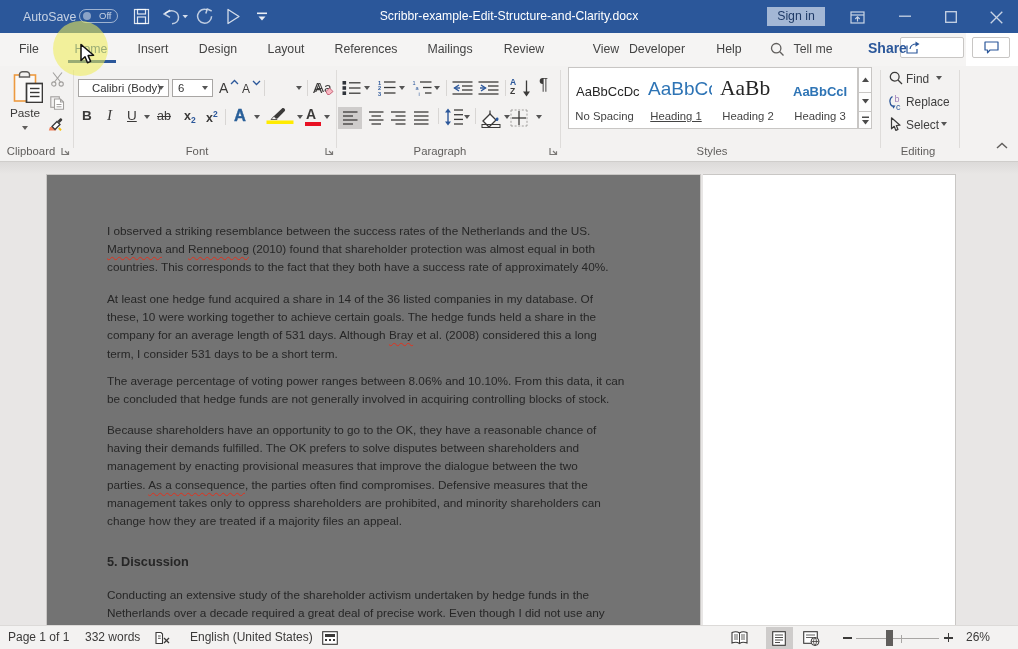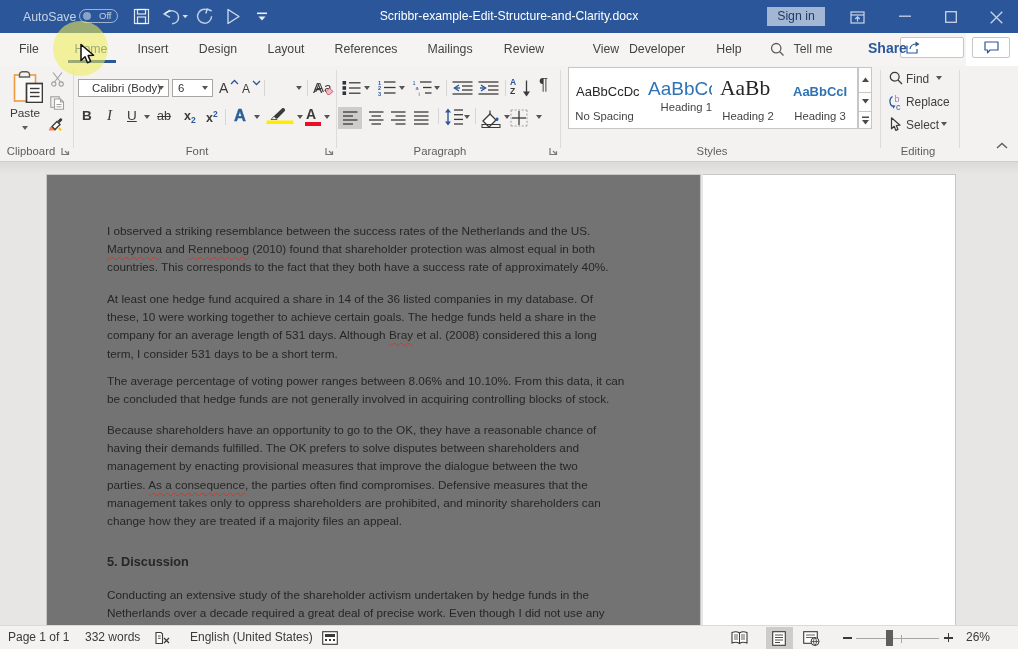--- a/index.html
+++ b/index.html
@@ -385,21 +385,21 @@
     </svg>
   </div>
   <div id="stylesgrp">
     <div class="abs" style="left:568px;top:1px;width:290px;height:62px;background:#fff;border:1px solid #c8c6c4;box-sizing:border-box;"></div>
     <div class="abs" style="left:569px;top:3px;width:71px;height:58px;overflow:hidden;">
       <div class="abs" style="left:7px;top:15px;font-size:13px;color:#262626;white-space:nowrap;">AaBbCcDc</div>
       <div class="abs" style="left:0;top:41px;width:71px;text-align:center;font-size:11.3px;color:#444;">No Spacing</div>
     </div>
     <div class="abs" style="left:640px;top:3px;width:72px;height:58px;overflow:hidden;">
       <div class="abs" style="left:8px;top:9px;font-size:19px;color:#2e74b5;white-space:nowrap;">AaBbCcD</div>
-      <div class="abs" style="left:0;top:32px;width:72px;text-align:right;font-size:11.3px;color:#444;">Heading 1</div>
+      <div class="abs" style="left:0;top:41px;width:72px;text-align:center;font-size:11.3px;color:#444;text-decoration:underline;">Heading 1</div>
     </div>
     <div class="abs" style="left:712px;top:3px;width:72px;height:58px;overflow:hidden;">
       <div class="abs" style="left:8px;top:7px;font-size:21.5px;font-family:'Liberation Serif',serif;color:#262626;white-space:nowrap;">AaBb</div>
       <div class="abs" style="left:0;top:41px;width:72px;text-align:center;font-size:11.3px;color:#444;">Heading 2</div>
     </div>
     <div class="abs" style="left:784px;top:3px;width:72px;height:58px;overflow:hidden;">
       <div class="abs" style="left:9px;top:15px;font-size:13px;font-weight:bold;color:#2e74b5;white-space:nowrap;">AaBbCcI</div>
       <div class="abs" style="left:0;top:41px;width:72px;text-align:center;font-size:11.3px;color:#444;">Heading 3</div>
     </div>
 

